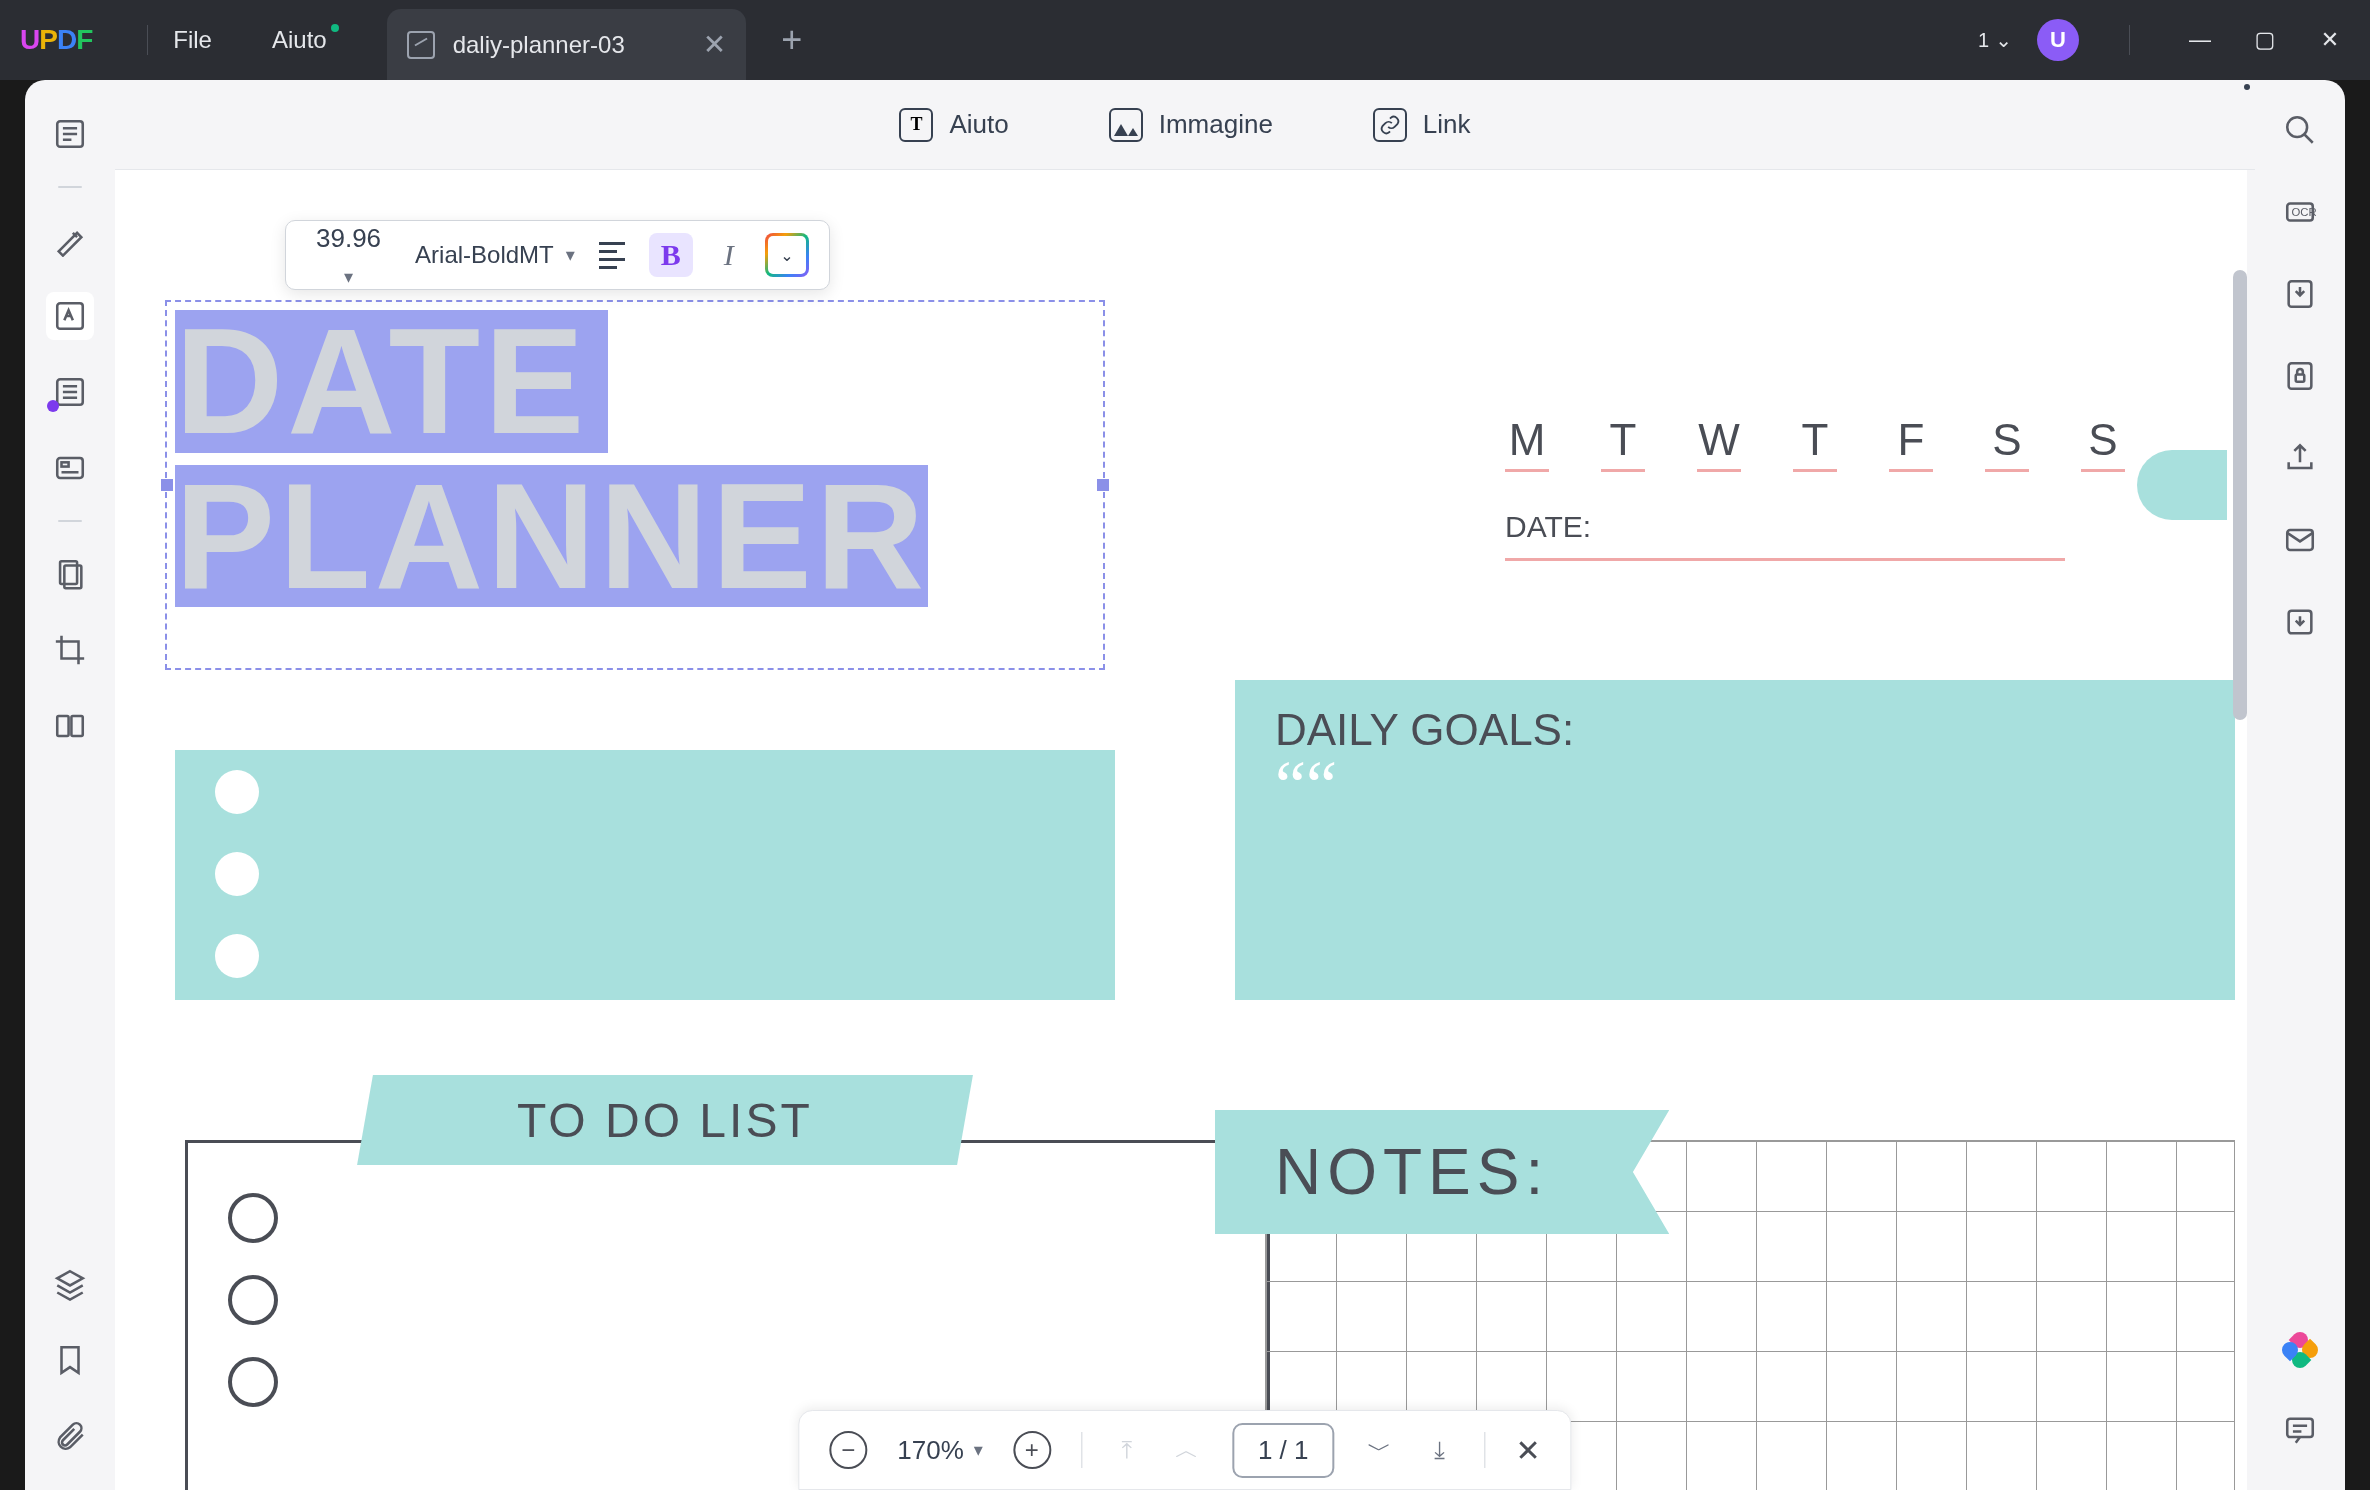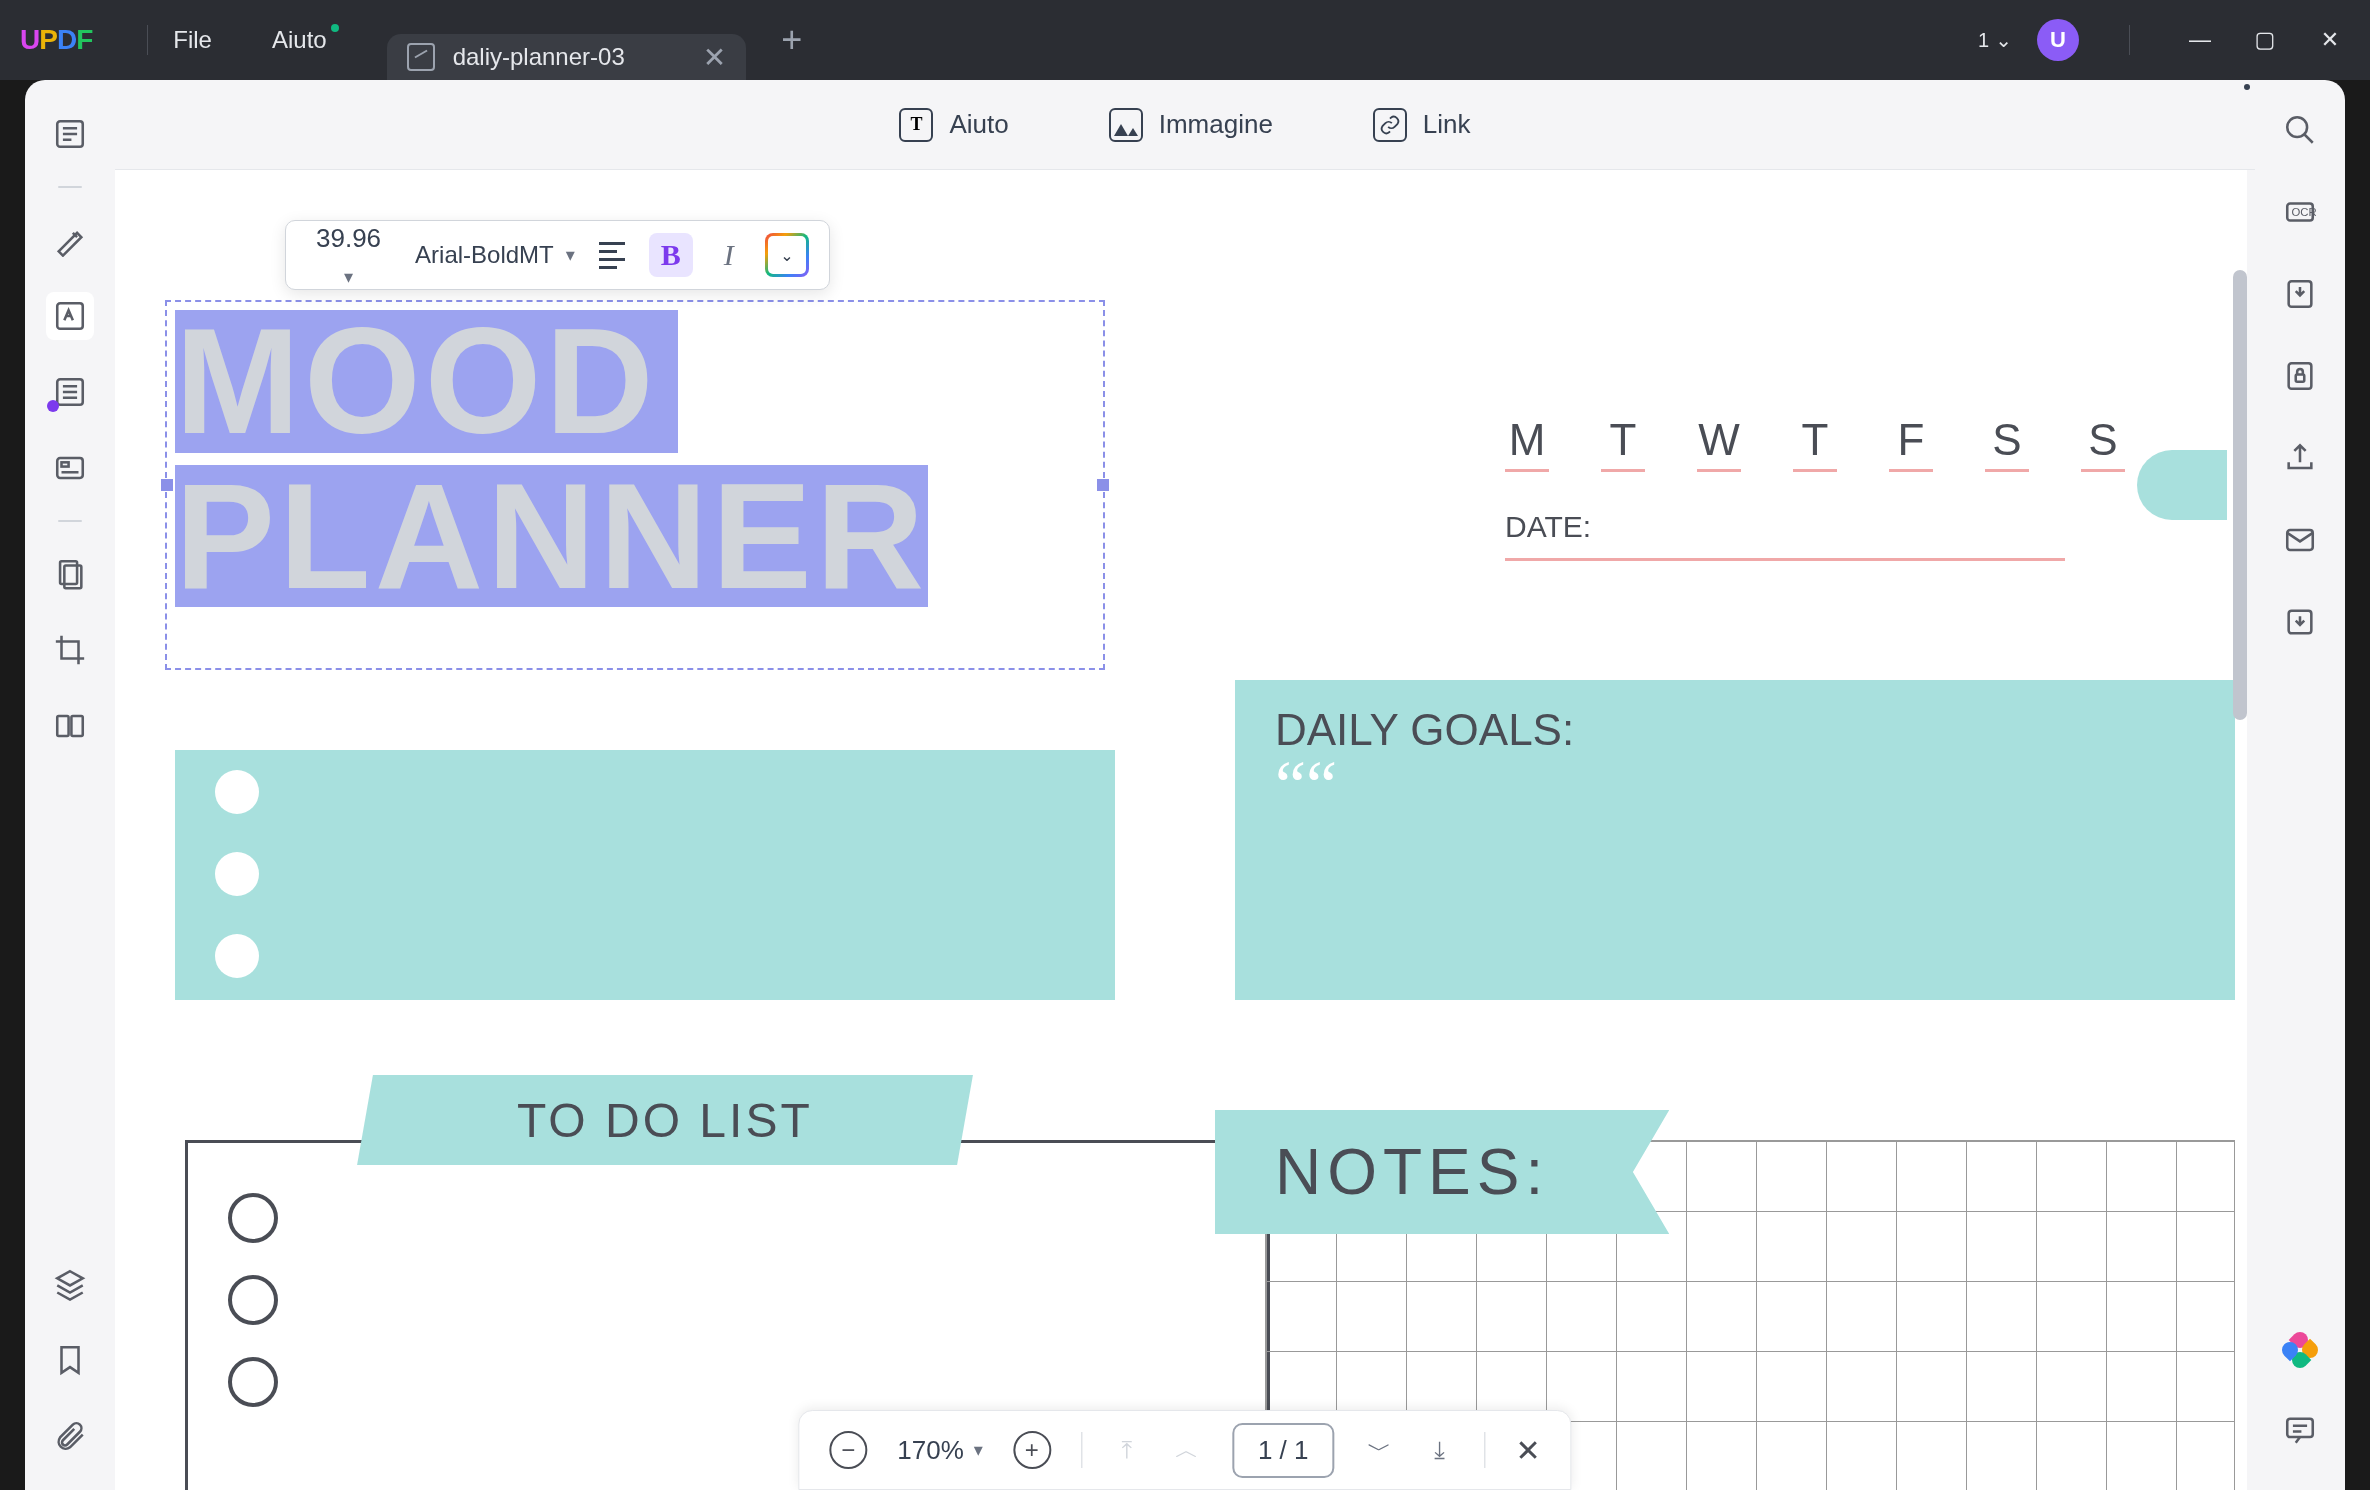--- a/index.html
+++ b/index.html
@@ -8,21 +8,21 @@
 
 .titlebar { height: 80px; background: #2b2d33; display: flex; align-items: center; padding: 0 20px; position: relative; }
 .logo { font-size: 28px; font-weight: 800; letter-spacing: -1px; margin-right: 30px; }
 .logo .u { color: #d946ef; }
 .logo .p { color: #eab308; }
 .logo .d { color: #3b82f6; }
 .logo .f { color: #22c55e; }
 .titlebar-sep { width: 1px; height: 30px; background: #4a4d55; margin: 0 25px; }
 .menu-item { color: #e5e7eb; font-size: 24px; margin-right: 60px; cursor: pointer; position: relative; }
 .aiuto-dot { position: absolute; top: -2px; right: -12px; width: 8px; height: 8px; border-radius: 50%; background: #10b981; }
-.tab { background: #3a3d44; height: 46px; border-radius: 14px 14px 0 0; display: flex; align-items: center; padding: 0 20px; gap: 18px; margin-right: 10px; margin-top: 18px; align-self: flex-end; }
+.tab { background: #3a3d44; height: 71px; border-radius: 14px 14px 0 0; display: flex; align-items: center; padding: 0 20px; gap: 18px; margin-right: 10px; margin-top: 18px; align-self: flex-end; }
 .tab-icon { width: 28px; height: 28px; border: 2px solid #9ca3af; border-radius: 4px; position: relative; }
 .tab-icon::after { content: ''; position: absolute; width: 14px; height: 2px; background: #9ca3af; top: 8px; left: 5px; transform: rotate(-30deg); }
 .tab-title { color: #e5e7eb; font-size: 24px; margin-right: 60px; }
 .tab-close { color: #9ca3af; font-size: 28px; cursor: pointer; }
 .tab-new { color: #9ca3af; font-size: 36px; margin-left: 25px; cursor: pointer; }
 .titlebar-right { margin-left: auto; display: flex; align-items: center; gap: 25px; }
 .win-chevron { color: #e5e7eb; font-size: 20px; display: flex; align-items: center; gap: 6px; }
 .avatar { width: 42px; height: 42px; border-radius: 50%; background: #8b5cf6; color: #fff; display: flex; align-items: center; justify-content: center; font-size: 22px; font-weight: 600; }
 .win-btn { color: #e5e7eb; font-size: 22px; cursor: pointer; width: 40px; text-align: center; }
 
@@ -279,21 +279,21 @@
       </div>
 
       <div class="doc-content">
 
         <div class="selected-text-box">
           <div class="sel-handle l"></div>
           <div class="sel-handle r"></div>
         </div>
 
         <div class="planner-title">
-          <span class="l1">MOOD</span><br>
+          <span class="l1">DATE</span><br>
           <span class="l2">PLANNER</span>
         </div>
 
         <div class="weekdays">
           <span class="weekday">M</span>
           <span class="weekday">T</span>
           <span class="weekday">W</span>
           <span class="weekday">T</span>
           <span class="weekday">F</span>
           <span class="weekday">S</span>

